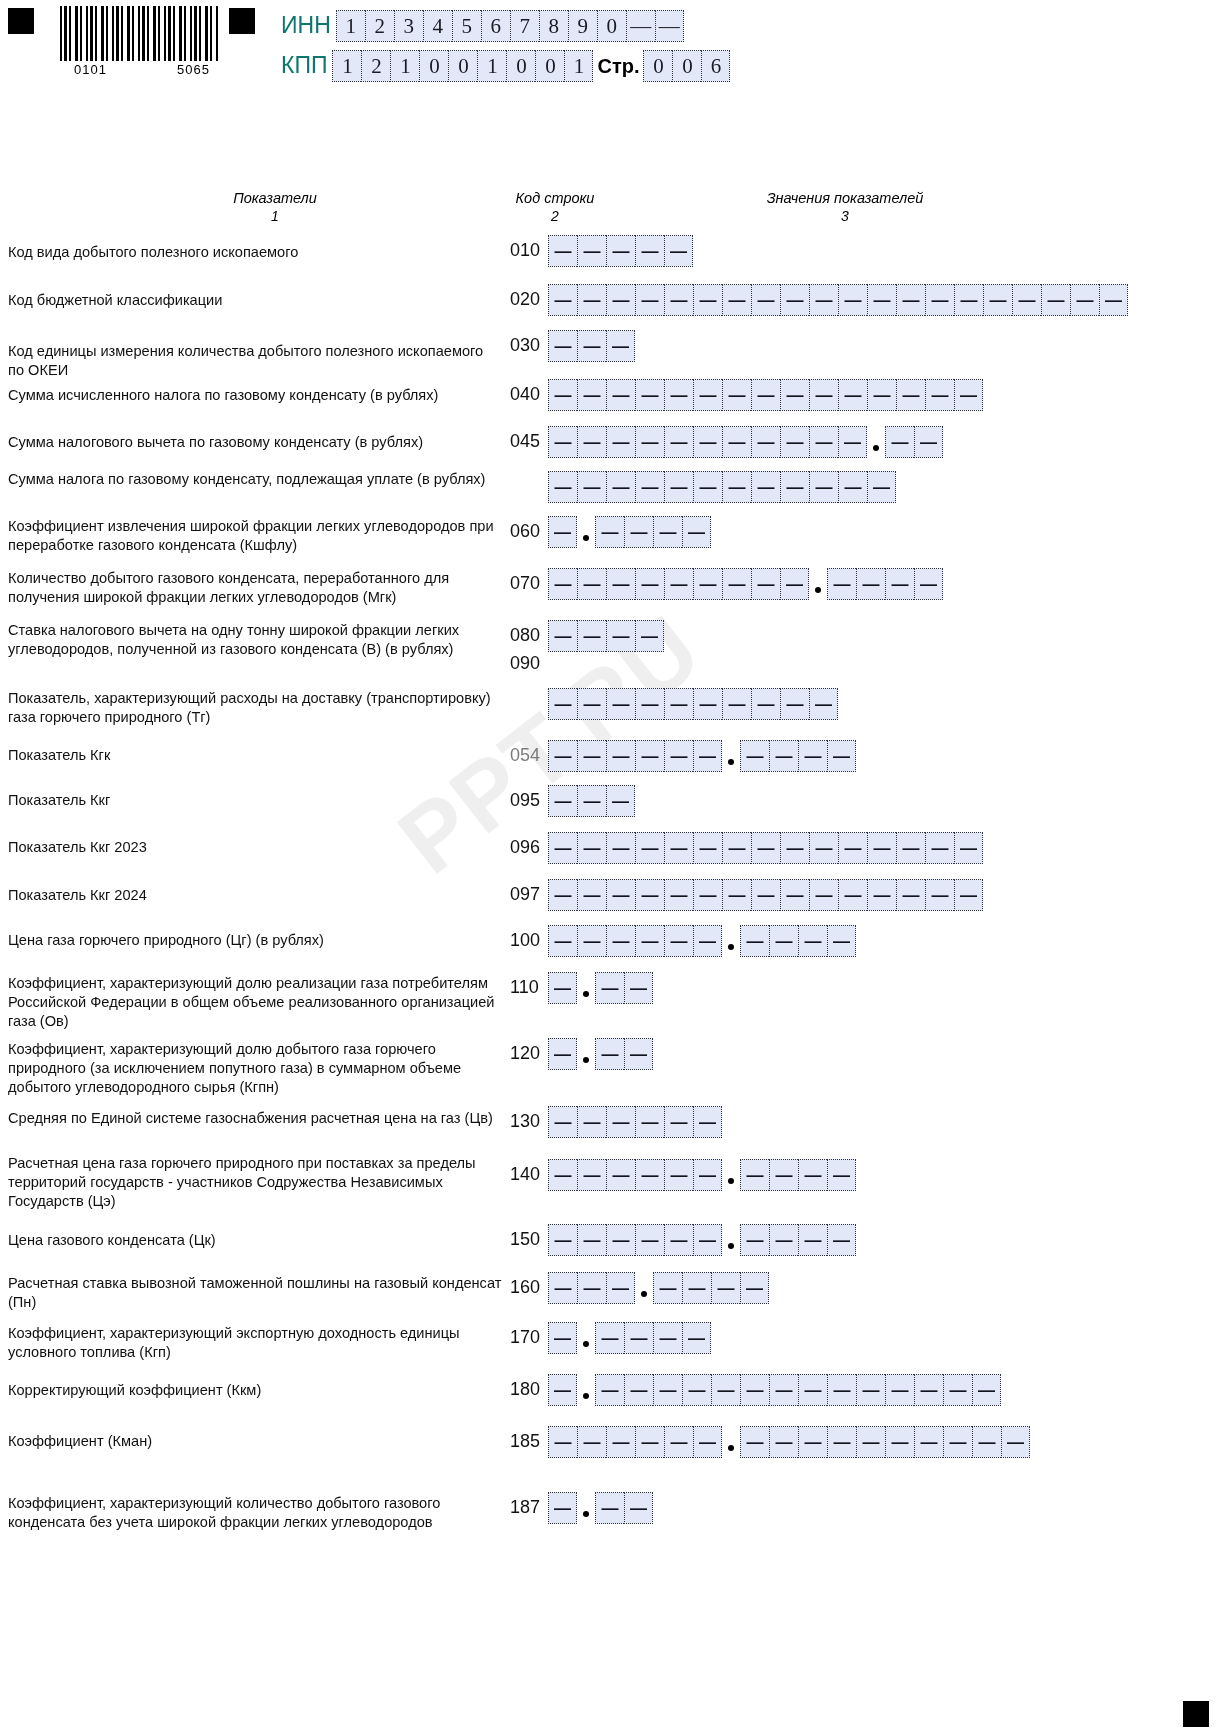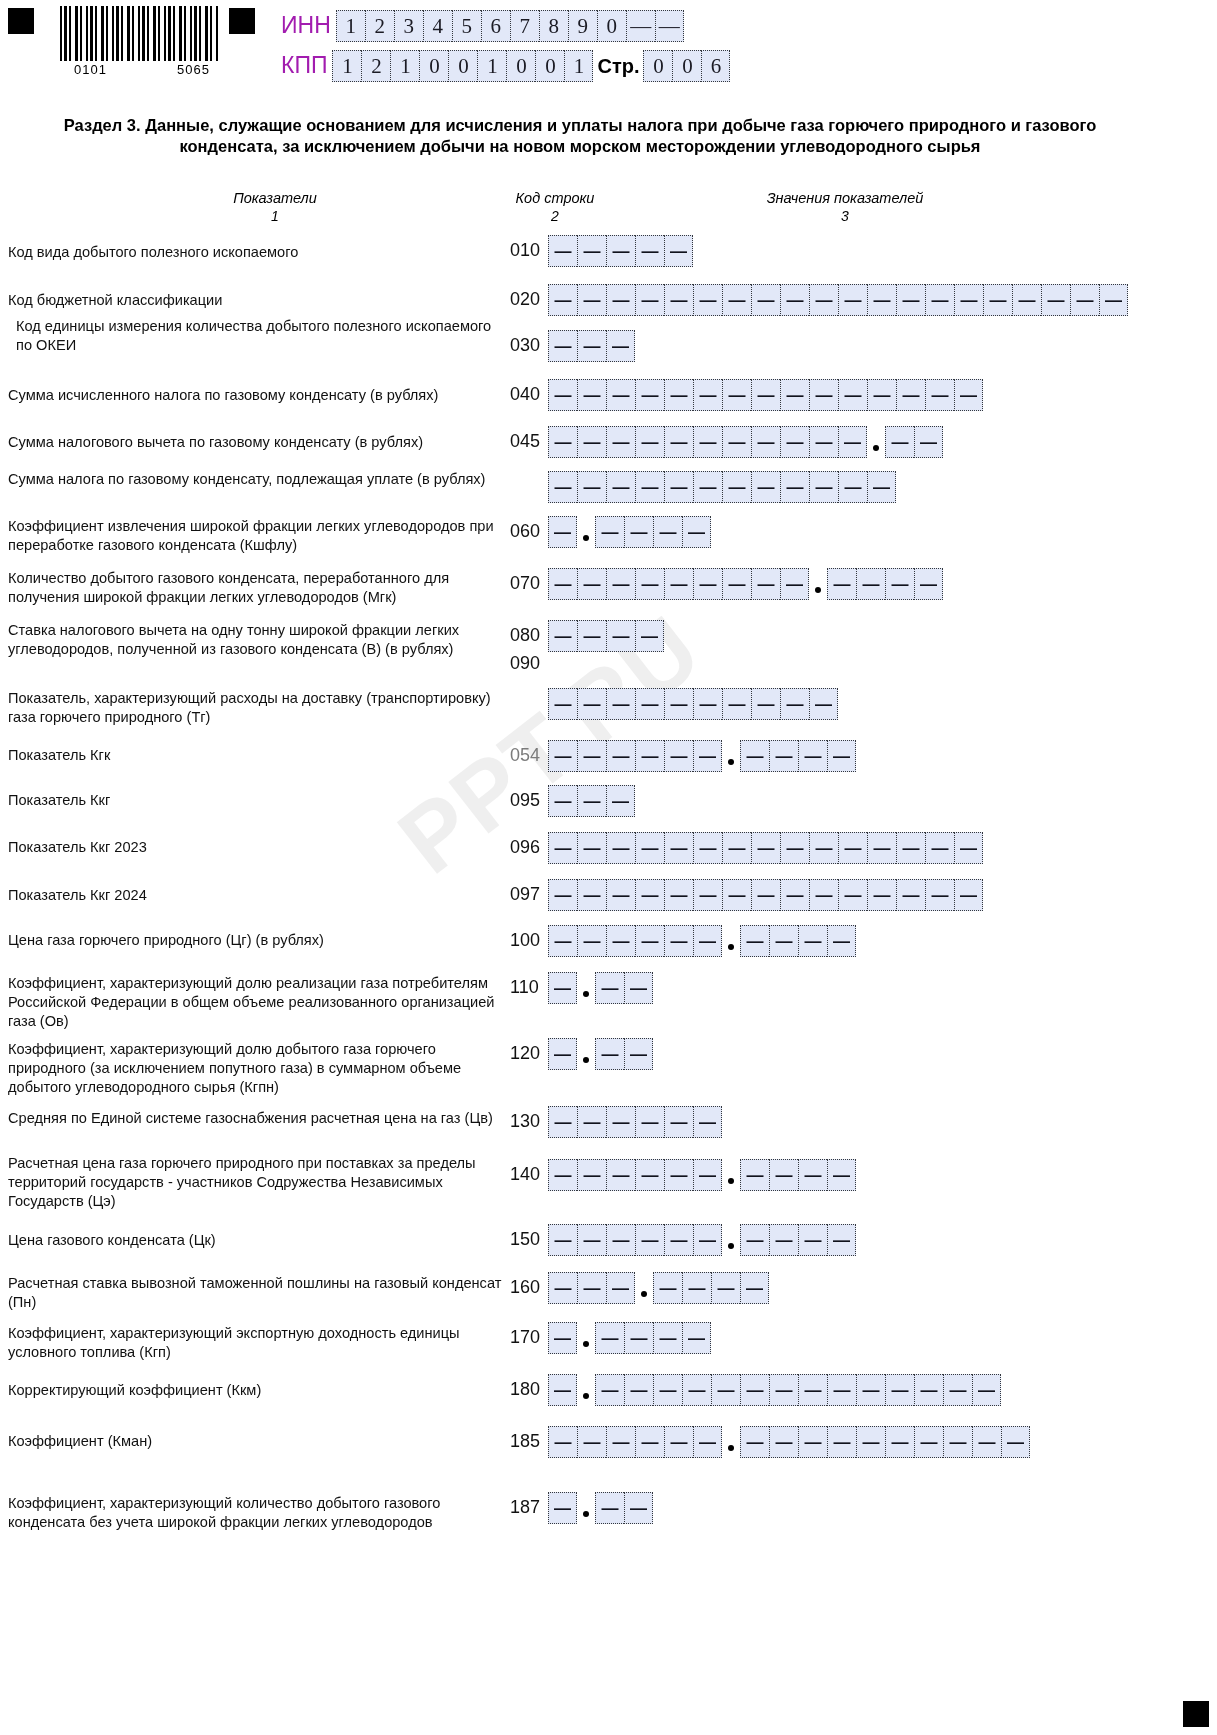--- a/index.html
+++ b/index.html
@@ -39,21 +39,21 @@
     font-size:13px;letter-spacing:1px;padding:1px 10px 0 14px;
     font-family:"Liberation Sans", sans-serif;
   }
 
   
   .idblock{position:absolute;left:281px;top:10px;}
   .idrow{display:flex;align-items:flex-start;height:36px;margin-bottom:4px;}
   .idlabel{
     font-size:23px;line-height:30px;
     font-family:"Liberation Sans", sans-serif;
-    margin-right:5px;color:#a21caf;
+    margin-right:5px;color:#0f766e;
   }
   .strlabel{
     font-size:20px;line-height:32px;font-weight:bold;
     margin:0 4px 0 4px;
   }
 
   
   .cells{display:flex;}
   .cell{
     width:29px;height:32px;
@@ -164,21 +164,20 @@
         </div>
       <span class="strlabel">Стр.</span>
       <div class="cells" id="page-cells">
           <div class="cell">0</div>
           <div class="cell">0</div>
           <div class="cell">6</div>
         </div>
     </div>
   </div>
 
-  <div class="title">Раздел 3. Данные, служащие основанием для исчисления и уплаты налога при добыче газа горючего природного и газового конденсата, за исключением добычи на новом морском месторождении углеводородного сырья</div>
 
   <div class="wm">PPT.RU</div>
 
   <div class="colheads">
     <div class="ch" style="left:150px;top:0;width:250px;">Показатели</div>
     <div class="chnum" style="left:150px;top:18px;width:250px;">1</div>
     <div class="ch" style="left:430px;top:0;width:250px;">Код строки</div>
     <div class="chnum" style="left:430px;top:18px;width:250px;">2</div>
     <div class="ch" style="left:700px;top:0;width:290px;">Значения показателей</div>
     <div class="chnum" style="left:700px;top:18px;width:290px;">3</div>
@@ -220,21 +219,21 @@
             <div class="cell dash">—</div>
             <div class="cell dash">—</div>
             <div class="cell dash">—</div>
             <div class="cell dash">—</div>
             <div class="cell dash">—</div>
             <div class="cell dash">—</div>
           </div>
         </div>
       </div>
       <div class="row" style="top: 0px;">
-        <div class="rlabel" style="top: 317px; margin-left: 8px;">Код единицы измерения количества добытого полезного ископаемого по ОКЕИ</div>
+        <div class="rlabel" style="top: 342px;">Код единицы измерения количества добытого полезного ископаемого по ОКЕИ</div>
         <div class="rcode" style="top: 335px;">030</div>
         <div class="rfields" style="top: 330px;">
           <div class="cells">
             <div class="cell dash">—</div>
             <div class="cell dash">—</div>
             <div class="cell dash">—</div>
           </div>
         </div>
       </div>
       <div class="row" style="top: 0px;">

